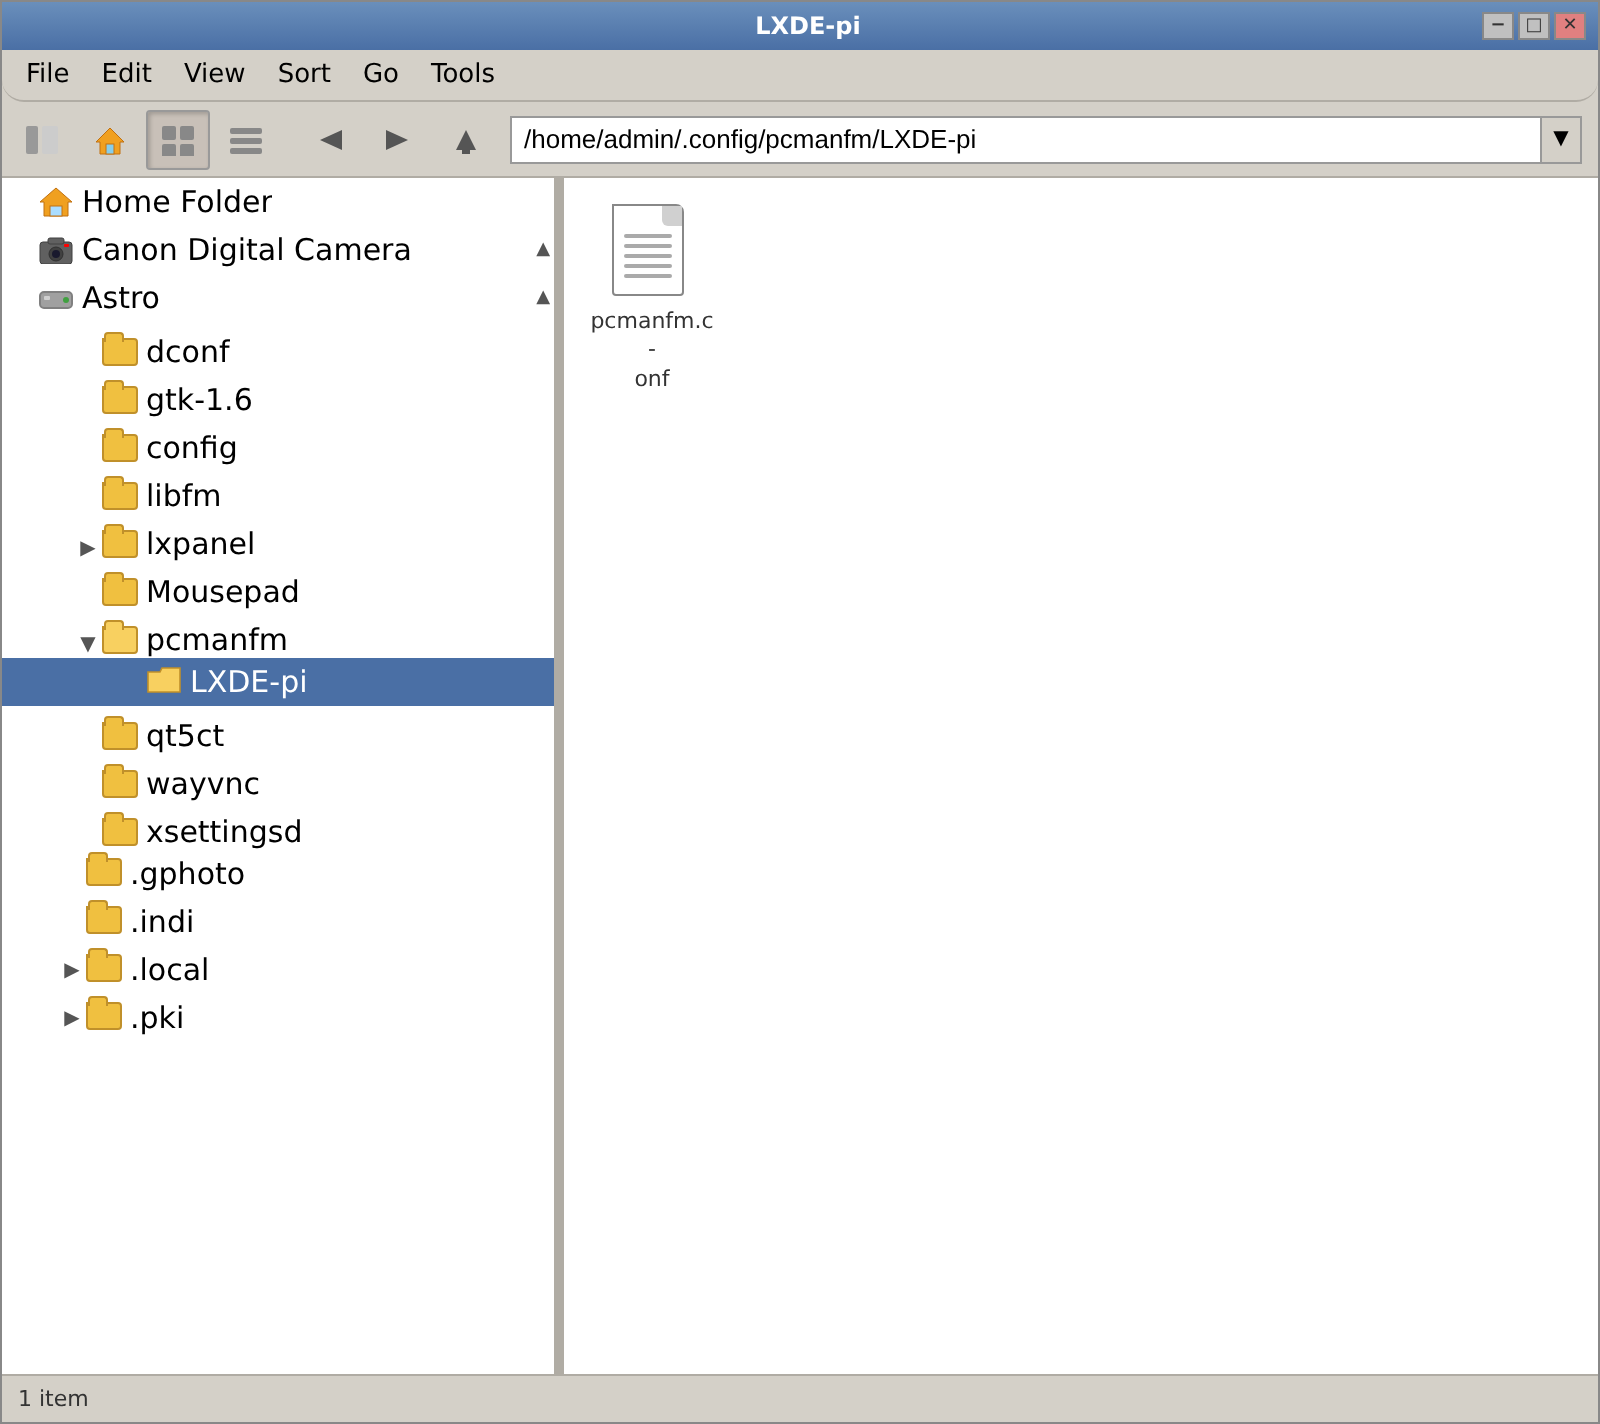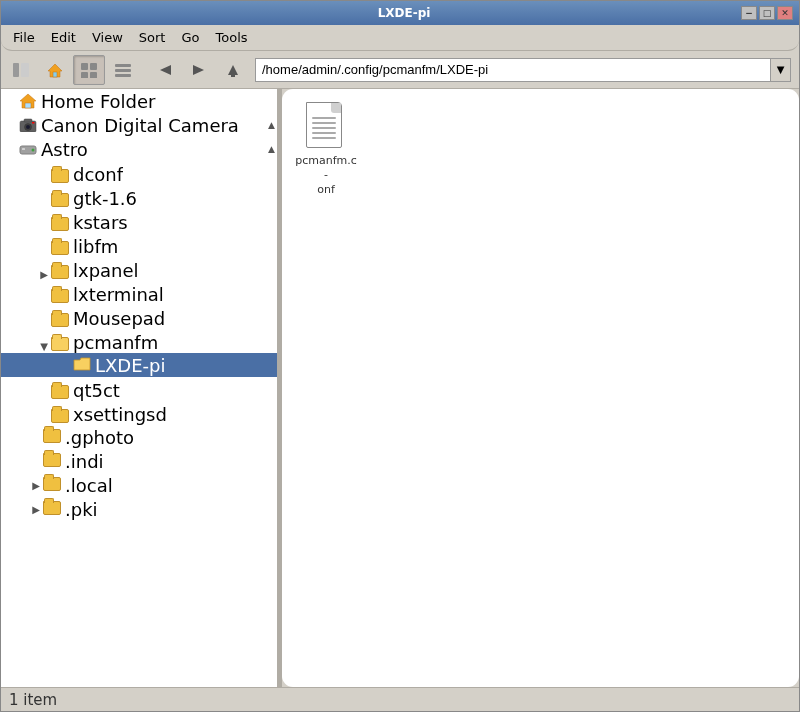--- a/index.html
+++ b/index.html
@@ -172,21 +172,21 @@
       color: white;
     }
     .tree-item .folder-icon {
       width: 18px;
       height: 16px;
       margin-right: 4px;
       flex-shrink: 0;
       position: relative;
     }
     .tree-item .item-label {
-      font-size: 18px;
+      font-size: 15px;
       overflow: hidden;
       text-overflow: ellipsis;
     }
 
     
     .folder-shape {
       width: 18px;
       height: 14px;
       background: #f0c040;
       border-radius: 0 2px 2px 2px;
@@ -227,21 +227,20 @@
     
     #right-panel {
       flex: 1;
       background: white;
       overflow-y: auto;
       padding: 8px;
       display: flex;
       flex-wrap: wrap;
       align-content: flex-start;
       gap: 4px;
-      border-radius: 11px;
     }
 
     
     .file-item {
       display: flex;
       flex-direction: column;
       align-items: center;
       width: 72px;
       padding: 4px;
       cursor: pointer;
@@ -297,21 +296,21 @@
 
     
     #statusbar {
       background: #d4d0c8;
       height: 24px;
       display: flex;
       align-items: center;
       justify-content: space-between;
       padding: 0 8px;
       border-top: 1px solid #b0aca4;
-      font-size: 15px;
+      font-size: 11px;
       color: #333;
     }
 
     
     #splitter {
       width: 4px;
       background: #b0aca4;
       cursor: col-resize;
       flex-shrink: 0;
     }
@@ -488,46 +487,39 @@
               <div class="folder-shape"></div>
             </span>
           <span class="item-label">gtk-1.6</span>
         </div>
 
         <div class="tree-item indent-2">
           <span class="expander"></span>
           <span class="folder-icon">
               <div class="folder-shape"></div>
             </span>
-          <span class="item-label">kstars</span>
+          <span class="item-label">config</span>
         </div>
 
         <div class="tree-item indent-2">
           <span class="expander"></span>
           <span class="folder-icon">
               <div class="folder-shape"></div>
             </span>
           <span class="item-label">libfm</span>
         </div>
 
         <div class="tree-item indent-2">
           <span class="expander" style="color:#555;">▶</span>
           <span class="folder-icon">
               <div class="folder-shape"></div>
             </span>
           <span class="item-label">lxpanel</span>
         </div>
 
-        <div class="tree-item indent-2">
-          <span class="expander"></span>
-          <span class="folder-icon">
-              <div class="folder-shape"></div>
-            </span>
-          <span class="item-label">lxterminal</span>
-        </div>
 
         <div class="tree-item indent-2">
           <span class="expander"></span>
           <span class="folder-icon">
               <div class="folder-shape"></div>
             </span>
           <span class="item-label">Mousepad</span>
         </div>
 
         <div class="tree-item indent-2">
@@ -550,20 +542,27 @@
 
 
         <div class="tree-item indent-2">
           <span class="expander"></span>
           <span class="folder-icon">
               <div class="folder-shape"></div>
             </span>
           <span class="item-label">qt5ct</span>
         </div>
 
+        <div class="tree-item indent-2">
+          <span class="expander"></span>
+          <span class="folder-icon">
+              <div class="folder-shape"></div>
+            </span>
+          <span class="item-label">wayvnc</span>
+        </div>
 
         <div class="tree-item indent-2">
           <span class="expander"></span>
           <span class="folder-icon">
               <div class="folder-shape"></div>
             </span>
           <span class="item-label">xsettingsd</span>
         </div>
 
         <div class="tree-item indent-1" style="padding-left: 28px;">

